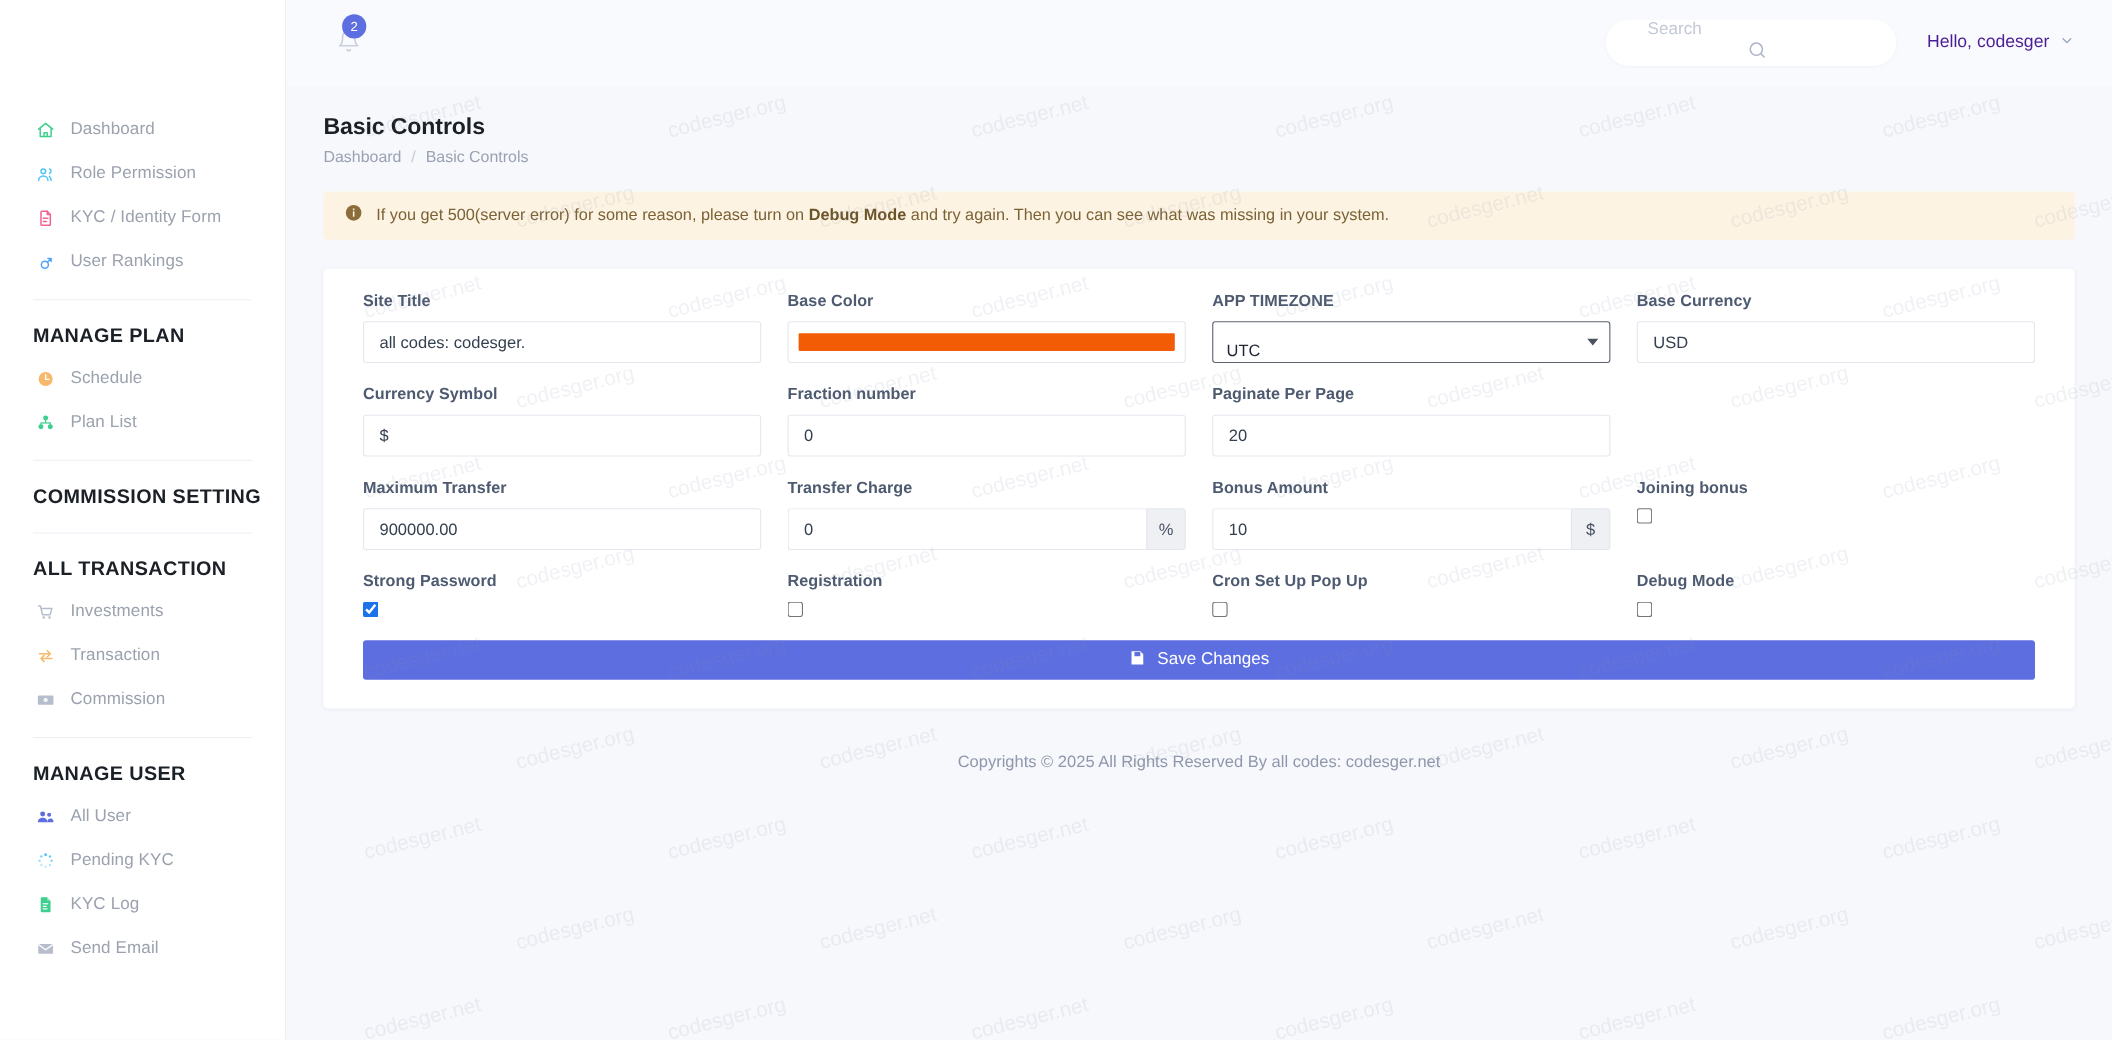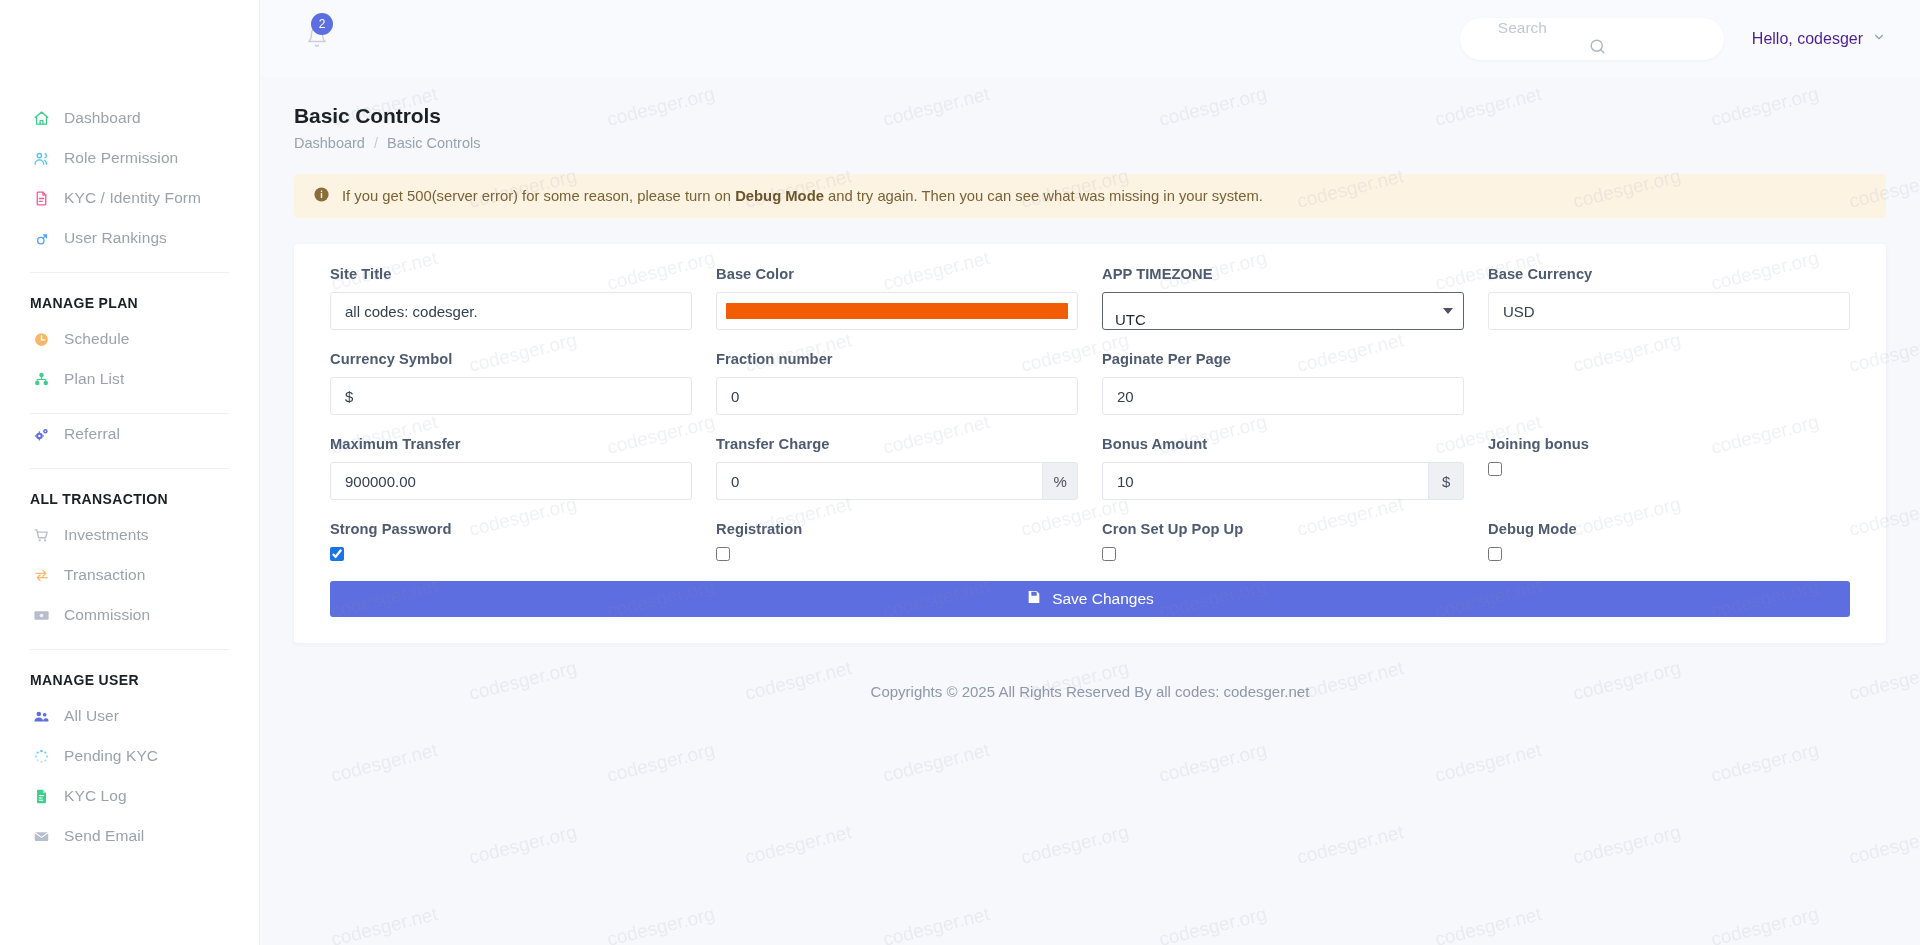--- a/index.html
+++ b/index.html
@@ -49,21 +49,21 @@
     font-size: 15.5px;
     color: #9ba2ae;
     font-weight: 400;
     letter-spacing: .1px;
   }
   .nav-divider {
     height: 1px; background: #eef0f5;
     margin: 14px 30px 0 30px;
   }
   .nav-section {
-    font-size: 14px;
+    font-size: 18px;
     font-weight: bold;
     color: #1b2026;
     letter-spacing: .35px;
     padding: 22px 0 8px 30px;
   }
 
   
   #topbar {
     position: absolute; left: 260px; top: 0;
     width: 1660px; height: 78px;
@@ -326,35 +326,21 @@
             <circle cx="18" cy="17" r="3.2"></circle>
             <rect x="11.2" y="8" width="1.6" height="3.5"></rect>
             <rect x="6" y="11.2" width="12" height="1.6"></rect>
             <rect x="5.2" y="11.5" width="1.6" height="3"></rect>
             <rect x="17.2" y="11.5" width="1.6" height="3"></rect>
           </svg>
         </span>
         <span class="nav-label">Plan List</span>
       </div>
       <div class="nav-divider"></div>
-      <div class="nav-item">
-        <span class="nav-icon">
-          <svg width="17" height="17" viewBox="0 0 24 24" fill="#5d6ee0">
-            <circle cx="9" cy="14" r="4.6"></circle>
-            <circle cx="9" cy="14" r="1.7" fill="#fff"></circle>
-            <circle cx="17.5" cy="7.5" r="3.1"></circle>
-            <circle cx="17.5" cy="7.5" r="1.1" fill="#fff"></circle>
-            <rect x="8.1" y="7.6" width="1.8" height="2.2"></rect>
-            <rect x="8.1" y="18.2" width="1.8" height="2.2"></rect>
-            <rect x="2.6" y="13.1" width="2.2" height="1.8"></rect>
-            <rect x="13.2" y="13.1" width="2.2" height="1.8"></rect>
-          </svg>
-        </span>
-        <span class="nav-label">Referral</span>
-      </div>
+      <div class="nav-section">COMMISSION SETTING</div>
       <div class="nav-divider"></div>
       <div class="nav-section">ALL TRANSACTION</div>
       <div class="nav-item">
         <span class="nav-icon">
           <svg width="17" height="17" viewBox="0 0 24 24" fill="#b6bdcc">
             <path d="M3 4h2.3l2.6 11.2h9.9l2.2-8H7.4" fill="none" stroke="#b6bdcc" stroke-width="1.9" stroke-linecap="round" stroke-linejoin="round"></path>
             <circle cx="9.5" cy="19" r="1.6"></circle>
             <circle cx="17" cy="19" r="1.6"></circle>
           </svg>
         </span>

